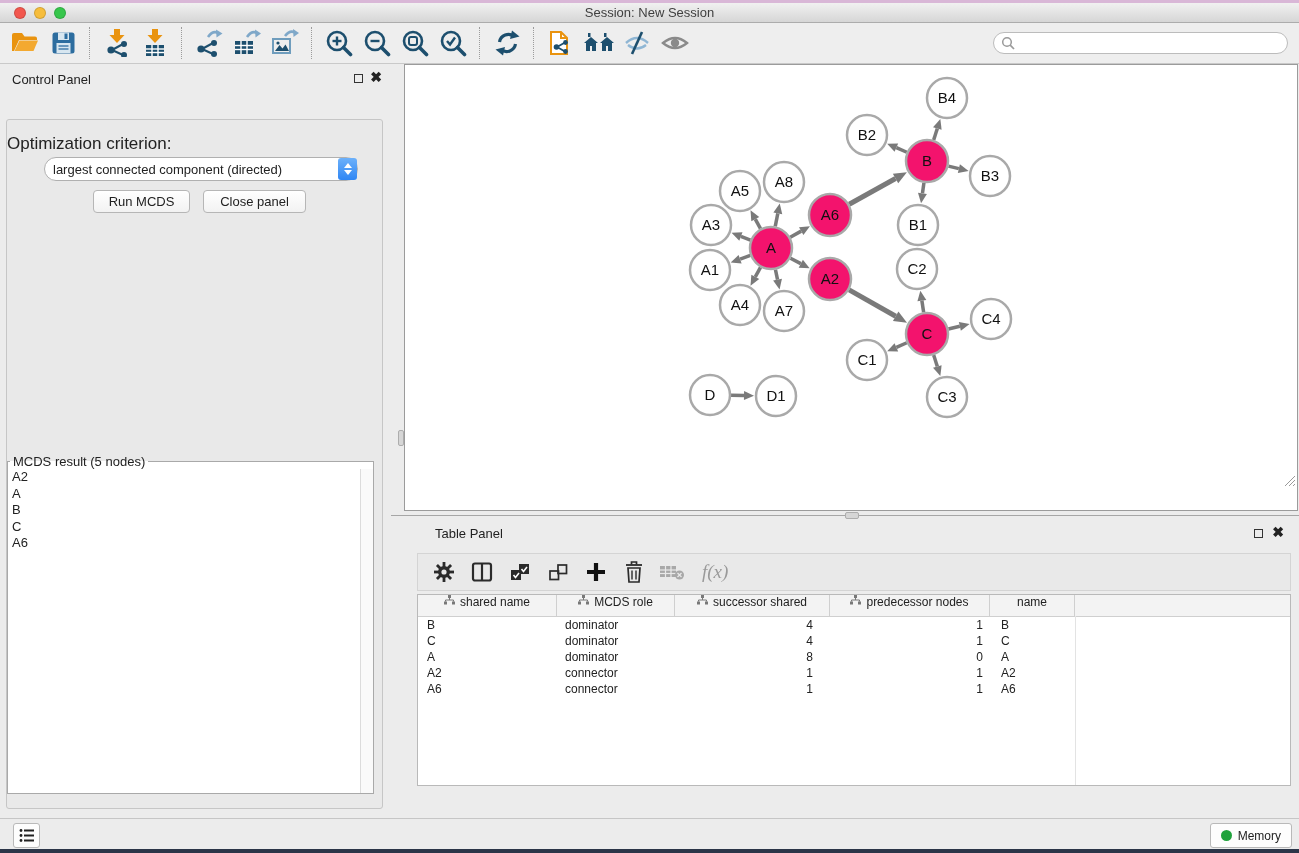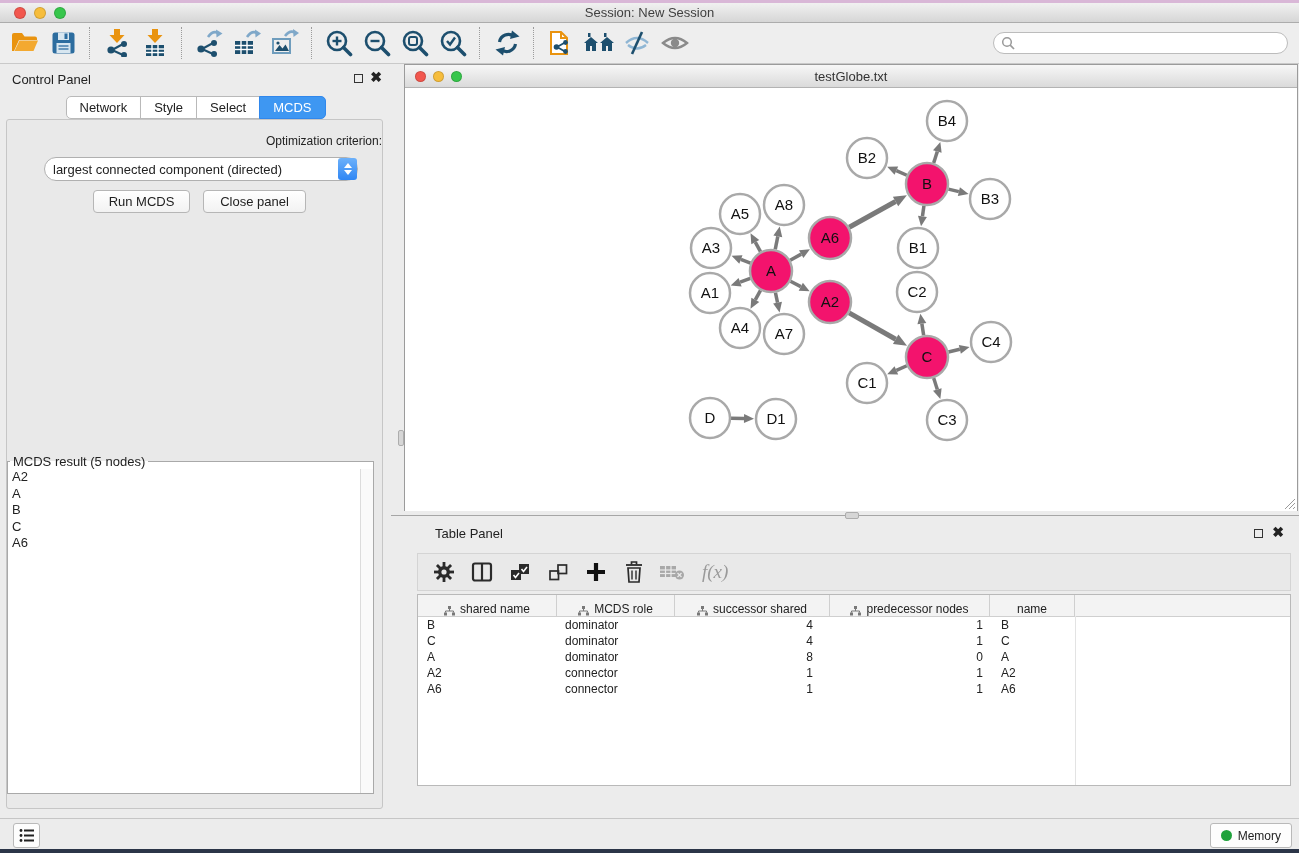--- a/index.html
+++ b/index.html
@@ -36,21 +36,21 @@
   .win-close{position:absolute;font-size:14px;font-weight:bold;color:#222;line-height:10px}
   #cp-float{right:28px;top:10px}#cp-close{right:9px;top:8px}
   .seg-tabs{position:absolute;display:flex}
   #cp-tabs{left:50%;transform:translateX(-50%);top:32px}
   .seg-tab{font-size:13px;padding:3px 13px;background:#fff;border:1px solid #b9b9b9;margin-left:-1px;color:#222;cursor:default}
   .seg-tab:first-child{border-radius:5px 0 0 5px;margin-left:0}
   .seg-tab:last-child{border-radius:0 5px 5px 0}
   .seg-tab.active{background:#3e97f2;border-color:#3087ec;color:#fff}
   #cp-content{position:absolute;left:6px;top:55px;width:377px;height:690px;
     border:1px solid #c6c6c6;border-radius:3px;background:#e9e9e9;box-sizing:border-box}
-  #opt-label{display:block;text-align:right;margin-top:14px;font-size:12px}
+  #opt-label{display:block;text-align:left;margin-top:14px;font-size:17px}
   #criterion-select{position:absolute;left:37px;top:37px;width:314px;height:24px;background:#fff;
     border:1px solid #b0b0b0;border-radius:12px;box-sizing:border-box;display:flex;align-items:center;font-size:13px}
   #criterion-value{padding-left:8px;flex:1;white-space:nowrap;overflow:hidden}
   #select-stepper{width:19px;height:22px;border-radius:3px;background:linear-gradient(#6db1fa,#2f86f4);
     display:flex;flex-direction:column;align-items:center;justify-content:center;gap:2px;margin-right:0px}
   .chev{width:0;height:0;border-left:4px solid transparent;border-right:4px solid transparent}
   .chev.up{border-bottom:5px solid #fff}.chev.down{border-top:5px solid #fff}
   .mac-btn{position:absolute;height:23px;background:linear-gradient(#ffffff,#f2f2f2);
     border:1px solid #b6b6b6;border-radius:4px;font-size:13px;font-family:inherit;color:#222;cursor:default}
   #run-btn{left:86px;top:70px;width:97px}
@@ -83,21 +83,21 @@
   #tp-title{position:absolute;left:44px;top:6px}
   #tp-float{right:36px;top:9px}#tp-close{right:15px;top:7px}
   #tp-toolbar{position:absolute;left:26px;top:33px;width:874px;height:38px;background:#e9e9e9;
     border:1px solid #d4d4d4;box-sizing:border-box;display:flex;align-items:center;padding-left:10px;gap:6px}
   .tp-icon{width:32px;height:30px;display:flex;align-items:center;justify-content:center}
   #fx-label{font-family:Liberation Serif, serif;font-style:italic;font-size:19px;color:#9a9a9a;margin-left:8px}
   #table-box{position:absolute;left:26px;top:74px;width:874px;height:192px;background:#fff;
     border:1px solid #b9b9b9;box-sizing:border-box;overflow:hidden}
   .tgrid{display:grid;grid-template-columns:139px 118px 155px 160px 85px 1fr}
   #table-header{height:21px;background:#f3f3f3;border-bottom:1px solid #cfcfcf;align-items:center}
-  .th{display:flex;align-items:flex-end;justify-content:center;gap:5px;font-size:12px;color:#222;
+  .th{display:flex;align-items:flex-start;justify-content:center;gap:5px;font-size:12px;color:#222;
       border-right:1px solid #cfcfcf;height:100%;box-sizing:border-box}
   .trow{height:16px;align-items:center;font-size:12px}
   .td{white-space:nowrap;overflow:hidden}
   .td.c0{padding-left:9px}.td.c1{padding-left:8px}
   .td.c2{text-align:right;padding-right:17px}.td.c3{text-align:right;padding-right:7px}
   .td.c4{padding-left:11px}
   #body-vline{position:absolute;left:657px;top:21px;bottom:0;width:1px;background:#e3e3e3}
   #tp-tabs{left:50%;transform:translateX(-50%);top:268px}
 
   
@@ -272,26 +272,20 @@
       </svg>
     <input id="search-input" placeholder="" style="">
   </div>
 </div>
 
 <div class="abs" id="control-panel">
   <span class="panel-title" id="cp-title">Control Panel</span>
   <span class="win-float" id="cp-float"></span>
   <span class="win-close" id="cp-close">✖</span>
 
-  <div class="seg-tabs" id="cp-tabs">
-    <span class="seg-tab">Network</span>
-    <span class="seg-tab">Style</span>
-    <span class="seg-tab">Select</span>
-    <span class="seg-tab active">MCDS</span>
-  </div>
 
   <div id="cp-content">
     <span id="opt-label">Optimization criterion:</span>
     <div id="criterion-select">
       <span id="criterion-value">largest connected component (directed)</span>
       <span id="select-stepper">
           <span class="chev up"></span>
           <span class="chev down"></span>
         </span>
     </div>
@@ -306,28 +300,20 @@
           <div class="mcds-item">B</div>
           <div class="mcds-item">C</div>
           <div class="mcds-item">A6</div>
           <div id="mcds-scroll"></div>
       </div>
     </fieldset>
   </div>
 </div>
 
 <div class="abs" id="net-window">
-  <div id="net-titlebar">
-    <div id="net-lights">
-      <div class="light red"></div>
-      <div class="light yellow"></div>
-      <div class="light green"></div>
-    </div>
-    <span>testGlobe.txt</span>
-  </div>
   <div id="net-canvas">
     <svg id="graph-svg" width="892" height="423">
         <line x1="345.30480533927783" y1="190.46384069730965" x2="335.10210132468677" y2="194.14350444027687" stroke="#7a7a7a" stroke-width="3.5"></line>
         <polygon points="325.69519466072217,197.53615930269035 333.5754066366007,189.9103964414928 336.62879601277285,198.37661243906095" fill="#7a7a7a"></polygon>
         <line x1="385.4753564596409" y1="193.23281441099778" x2="395.7869653105387" y2="198.65077838350336" stroke="#7a7a7a" stroke-width="3.5"></line>
         <polygon points="404.6394000649209,203.3020576612296 393.69388963556185,202.63437402297538 397.8800409855155,194.66718274403135" fill="#7a7a7a"></polygon>
         <line x1="345.4575854193549" y1="175.12540774408606" x2="335.87987575366554" y2="171.45395237223846" stroke="#7a7a7a" stroke-width="3.5"></line>
         <polygon points="326.5424145806451,167.87459225591394 337.4905878060116,167.25209484437923 334.2691637013195,175.6558099000977" fill="#7a7a7a"></polygon>
         <line x1="355.48901716798036" y1="202.32664585242324" x2="350.2887023011195" y2="211.88851512374802" stroke="#7a7a7a" stroke-width="3.5"></line>
         <polygon points="345.51098283201964,220.67335414757676 346.3355247403966,209.73854136265308 354.2418798618424,214.03848888484296" fill="#7a7a7a"></polygon>

